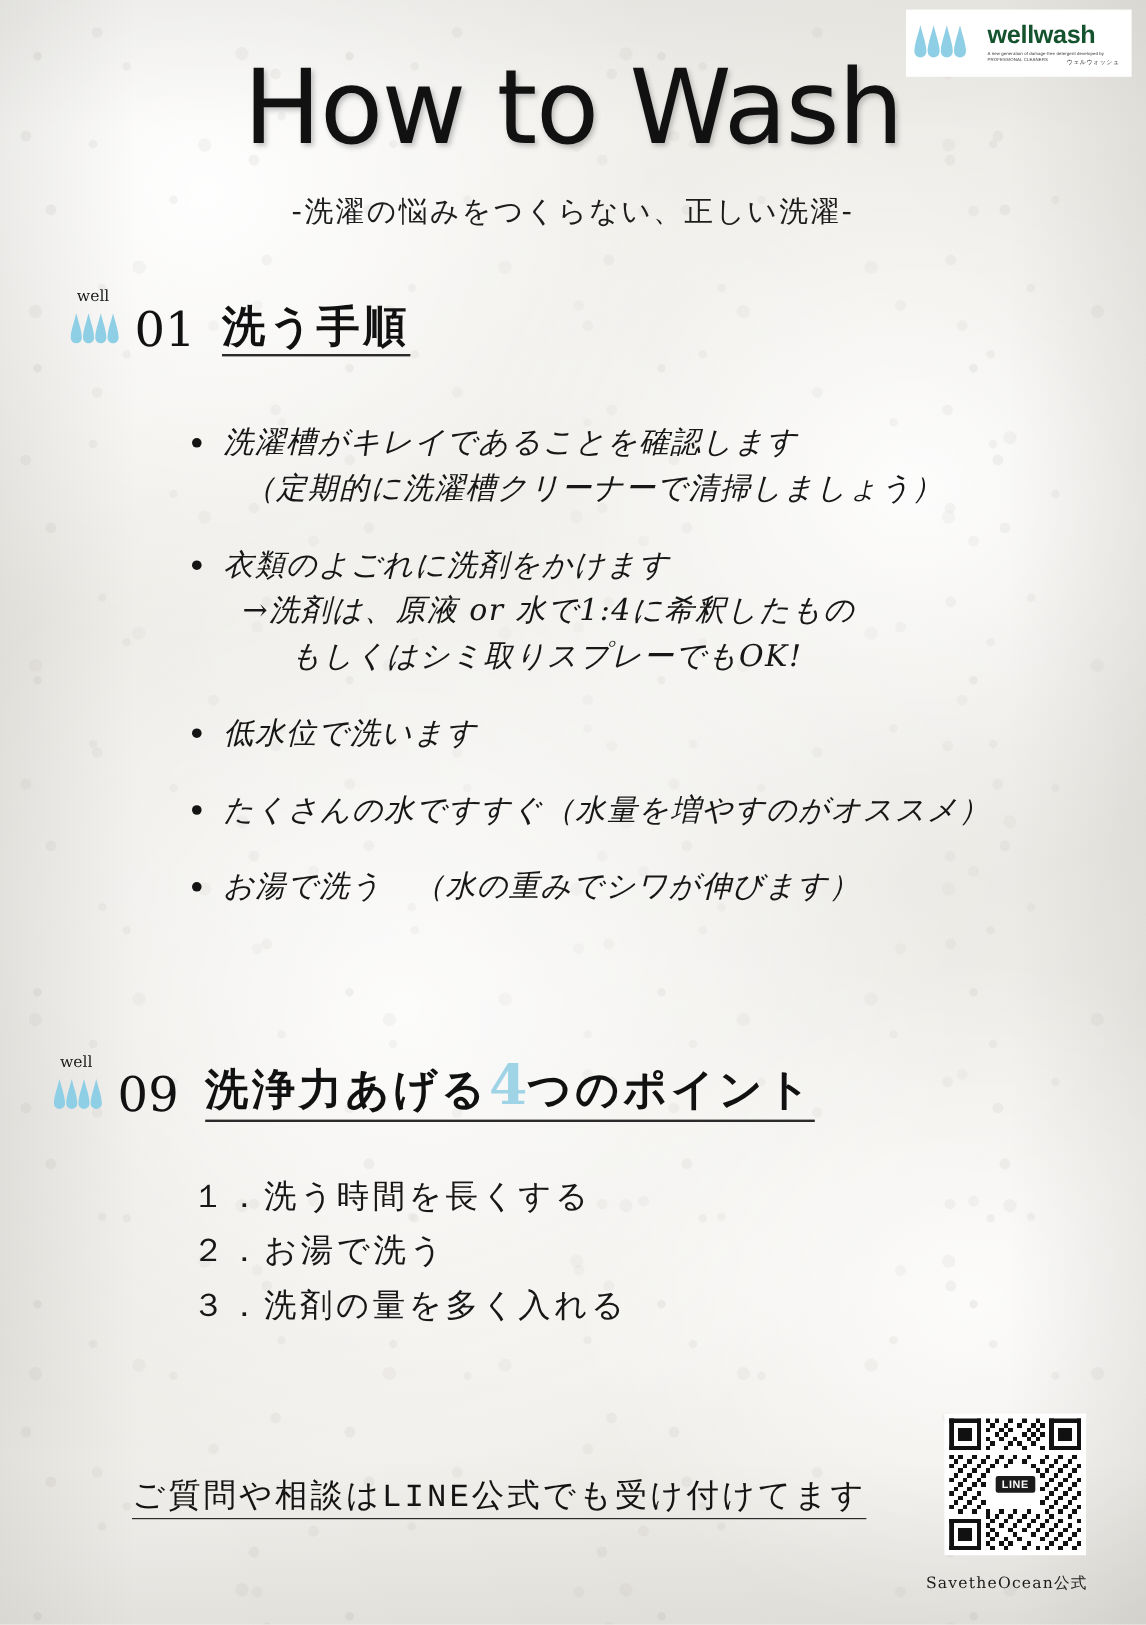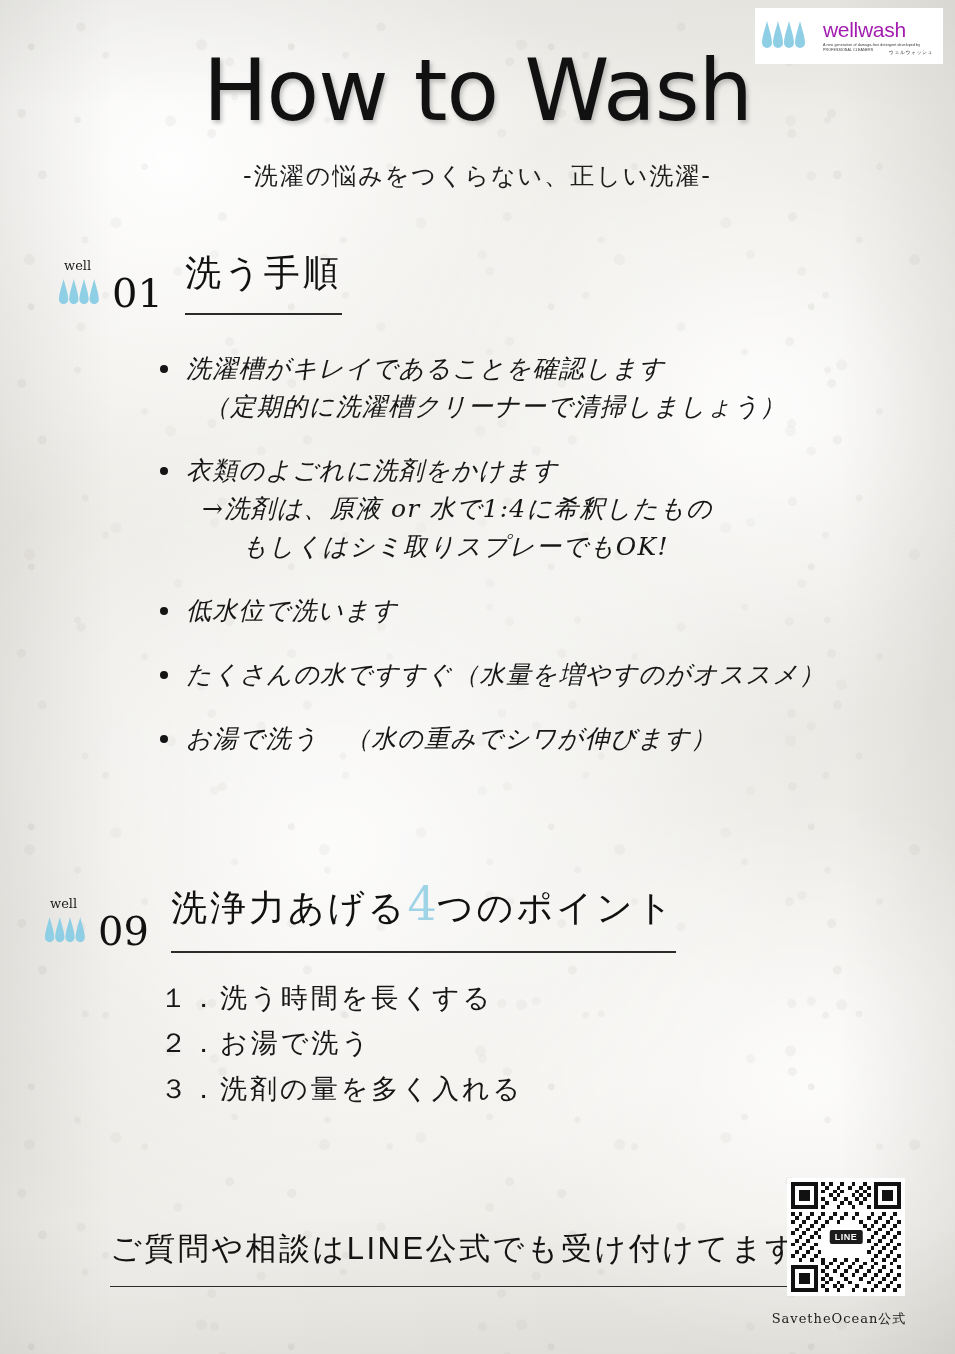--- a/index.html
+++ b/index.html
@@ -91,22 +91,23 @@
     height: 34px;
     flex: 0 0 auto;
   }
   .brand-text {
     margin-left: 6px;
     line-height: 1;
   }
   .brand-name {
     font-size: 21px;
     letter-spacing: -0.3px;
-    color: #a21caf;
+    color: #14532d;
     font-family: "Liberation Sans", sans-serif;
+    font-weight: bold;
   }
   .brand-sub {
     font-size: 3.6px;
     color: #333;
     margin-top: 3px;
     line-height: 1.45;
     letter-spacing: 0.1px;
   }
   .brand-kana {
     position: absolute;
@@ -166,28 +167,28 @@
   .head-num {
     font-size: 40px;
     color: #111;
     font-family: "DejaVu Serif", serif;
     line-height: 1;
     margin-left: 2px;
     margin-bottom: 2px;
   }
   .head-text {
     font-size: 36px;
-    font-weight: normal;
+    font-weight: bold;
     color: #111;
     font-family: "DejaVu Sans", sans-serif;
     letter-spacing: 3px;
     margin-left: 22px;
     margin-bottom: 0px;
     border-bottom: 2px solid #2b2b2b;
-    padding-bottom: 20px;
+    padding-bottom: 2px;
     line-height: 1.15;
   }
   .head-text .big-four {
     font-size: 46px;
     color: #9fd4e6;
     font-family: "DejaVu Serif", serif;
     letter-spacing: 0;
   }
 
   
@@ -249,26 +250,26 @@
     color: #171717;
     font-family: "DejaVu Serif", serif;
     letter-spacing: 3px;
   }
 
   
   .footer-note {
     position: absolute;
     left: 110px;
     top: 1228px;
-    font-size: 31px;
+    font-size: 27px;
     color: #141414;
-    font-family: Liberation Sans, sans-serif;
+    font-family: Liberation Mono, monospace;
     letter-spacing: 2.5px;
     border-bottom: 1.5px solid #2b2b2b;
-    padding-bottom: 16px;
+    padding-bottom: 1px;
   }
 
   .qr-wrap {
     position: absolute;
     right: 48px;
     top: 1178px;
     width: 120px;
     text-align: center;
   }
   .qr {

